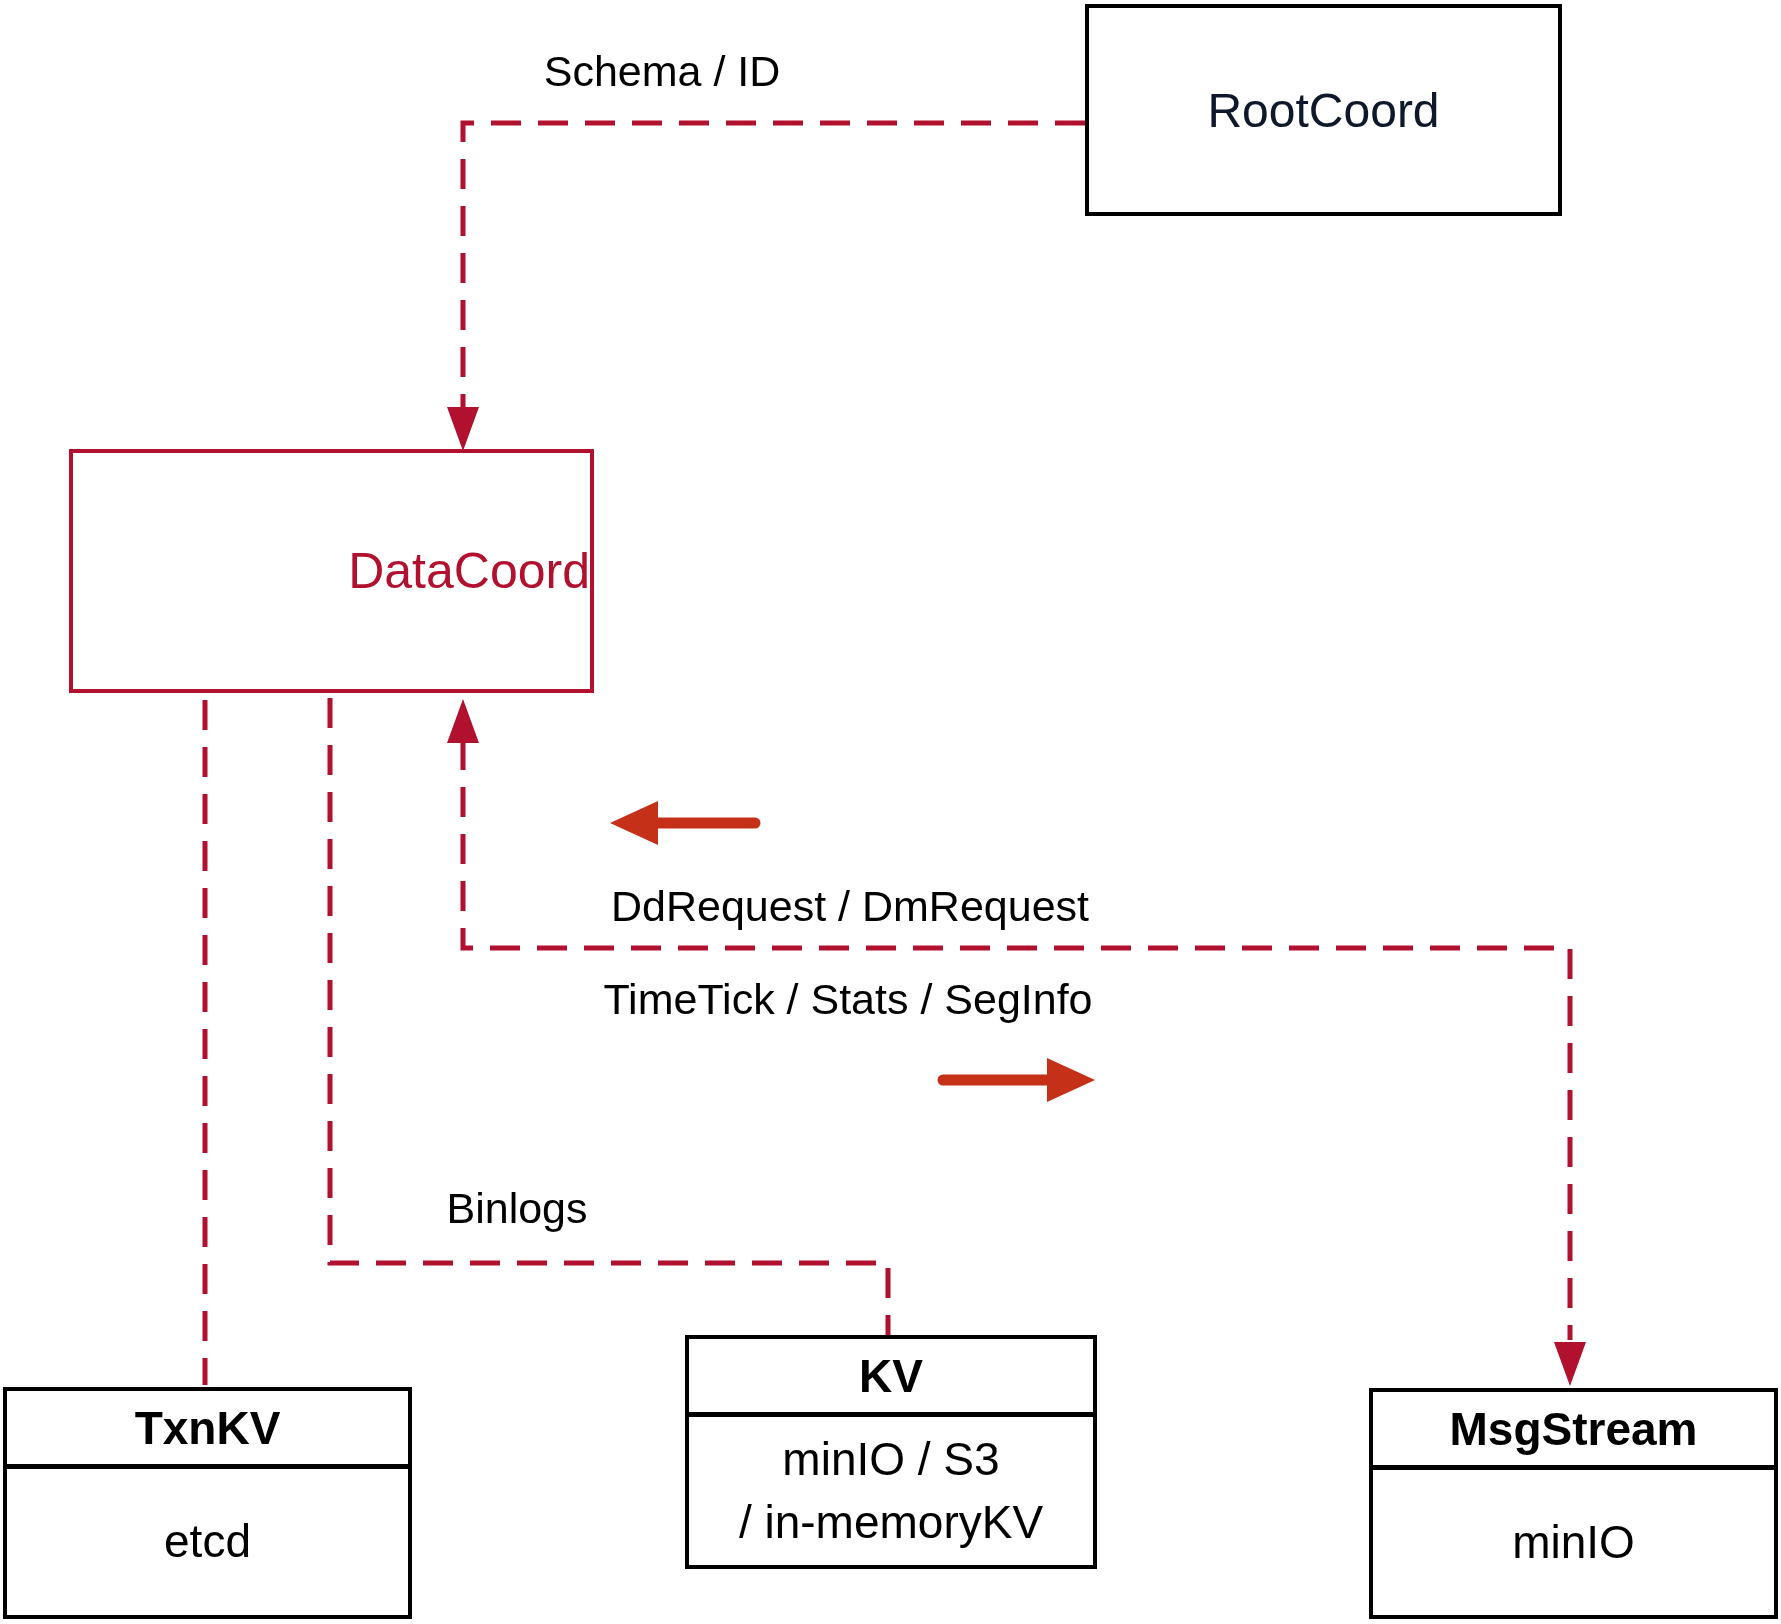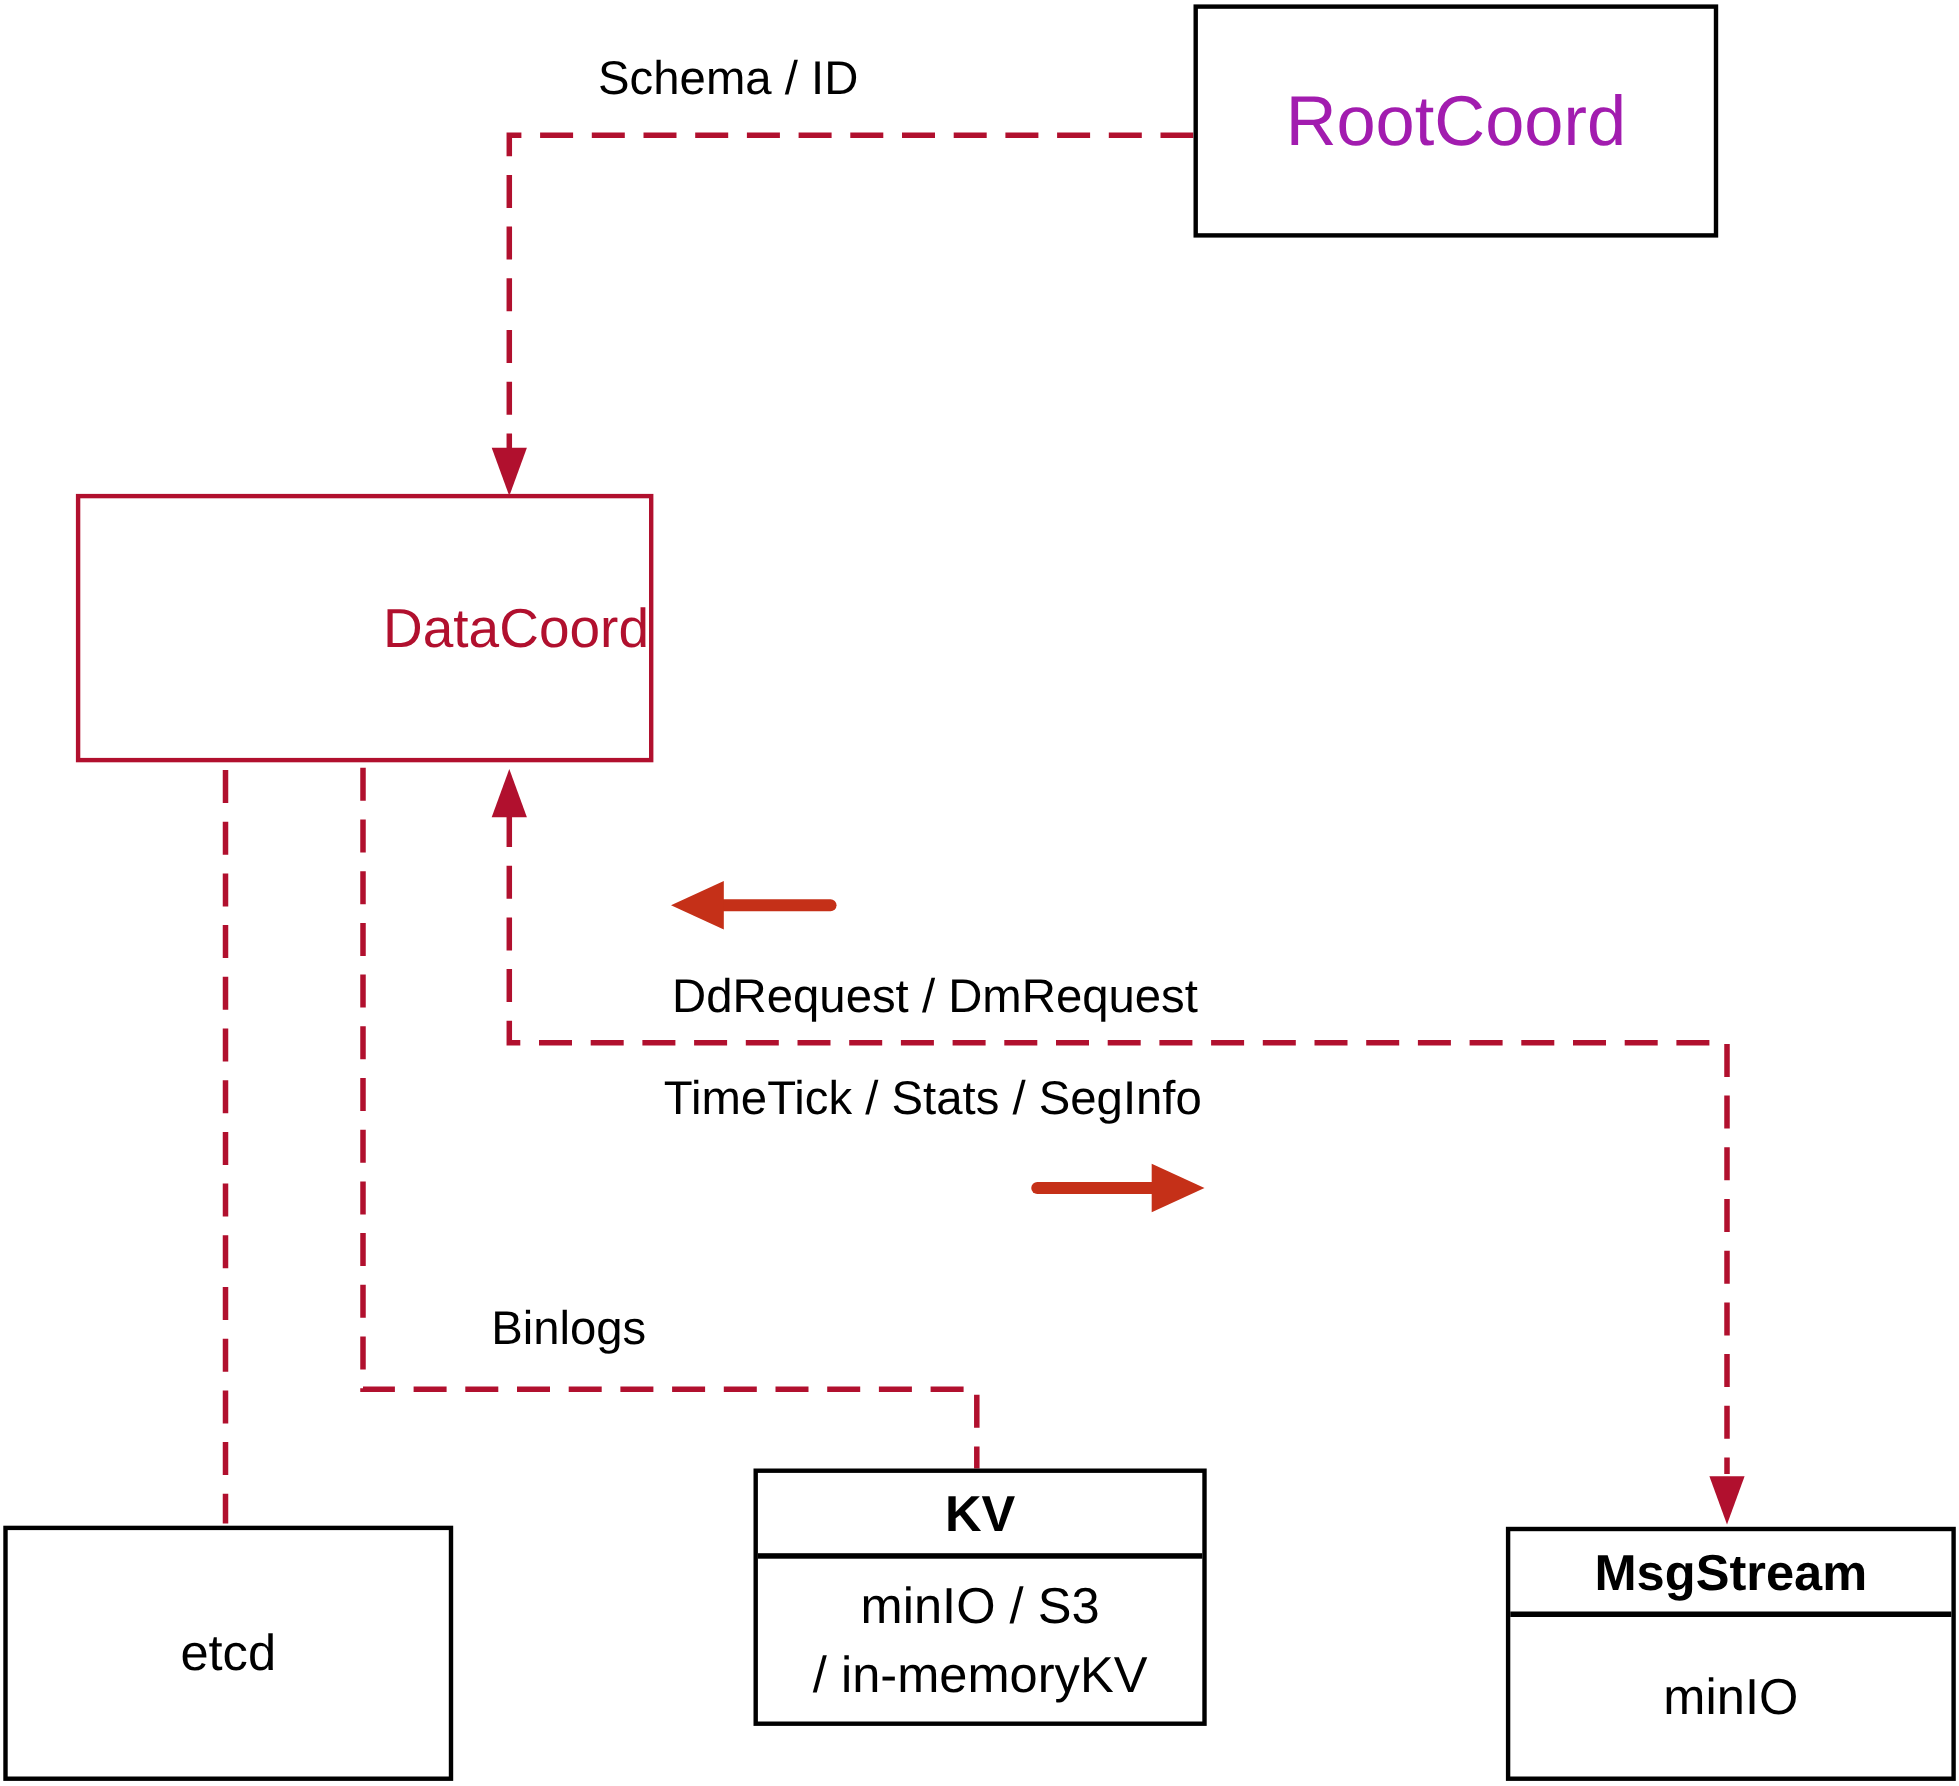--- a/index.html
+++ b/index.html
@@ -17,21 +17,21 @@
     background:var(--bg);
     overflow:hidden;
   }
   .connector-layer{position:absolute;left:0;top:0;width:1781px;height:1624px;}
   .dash{fill:none;stroke:var(--line-red);stroke-width:5;stroke-dasharray:30 17;}
   .dash-head{fill:var(--line-red);stroke:none;}
   .solid-arrow{fill:none;stroke:var(--arrow-red);stroke-width:11;stroke-linecap:round;}
   .solid-head{fill:var(--arrow-red);stroke:none;}
 
   .node{position:absolute;display:flex;align-items:center;justify-content:center;background:#ffffff;}
-  .node-plain{border:4px solid var(--box-black);color:#a21caf;font-size:64px;}
+  .node-plain{border:4px solid var(--box-black);color:#0f172a;font-size:48px;}
   .node-red{border:4px solid var(--line-red);color:var(--line-red);font-size:50px;justify-content:flex-end;}
 
   .node-table{
     position:absolute;display:flex;flex-direction:column;
     border:4px solid var(--box-black);background:#ffffff;color:#000;
   }
   .node-table .hdr{
     height:78px;flex:0 0 78px;
     border-bottom:5px solid var(--box-black);
     display:flex;align-items:center;justify-content:center;
@@ -73,20 +73,21 @@
 
   <div class="node node-plain" style="left:1085px;top:4px;width:477px;height:212px;">
     <span>RootCoord</span>
   </div>
 
   <div class="node node-red" style="left:69px;top:449px;width:525px;height:244px;">
     <span>DataCoord</span>
   </div>
 
   <div class="node-table" style="left:3px;top:1387px;width:409px;height:232px;">
+    <div class="hdr">TxnKV</div>
     <div class="bdy">
       <span>etcd</span>
     </div>
   </div>
 
   <div class="node-table" style="left:685px;top:1335px;width:412px;height:234px;">
     <div class="hdr">KV</div>
     <div class="bdy">
       <span>minIO / S3</span>
       <span>/ in-memoryKV</span>

